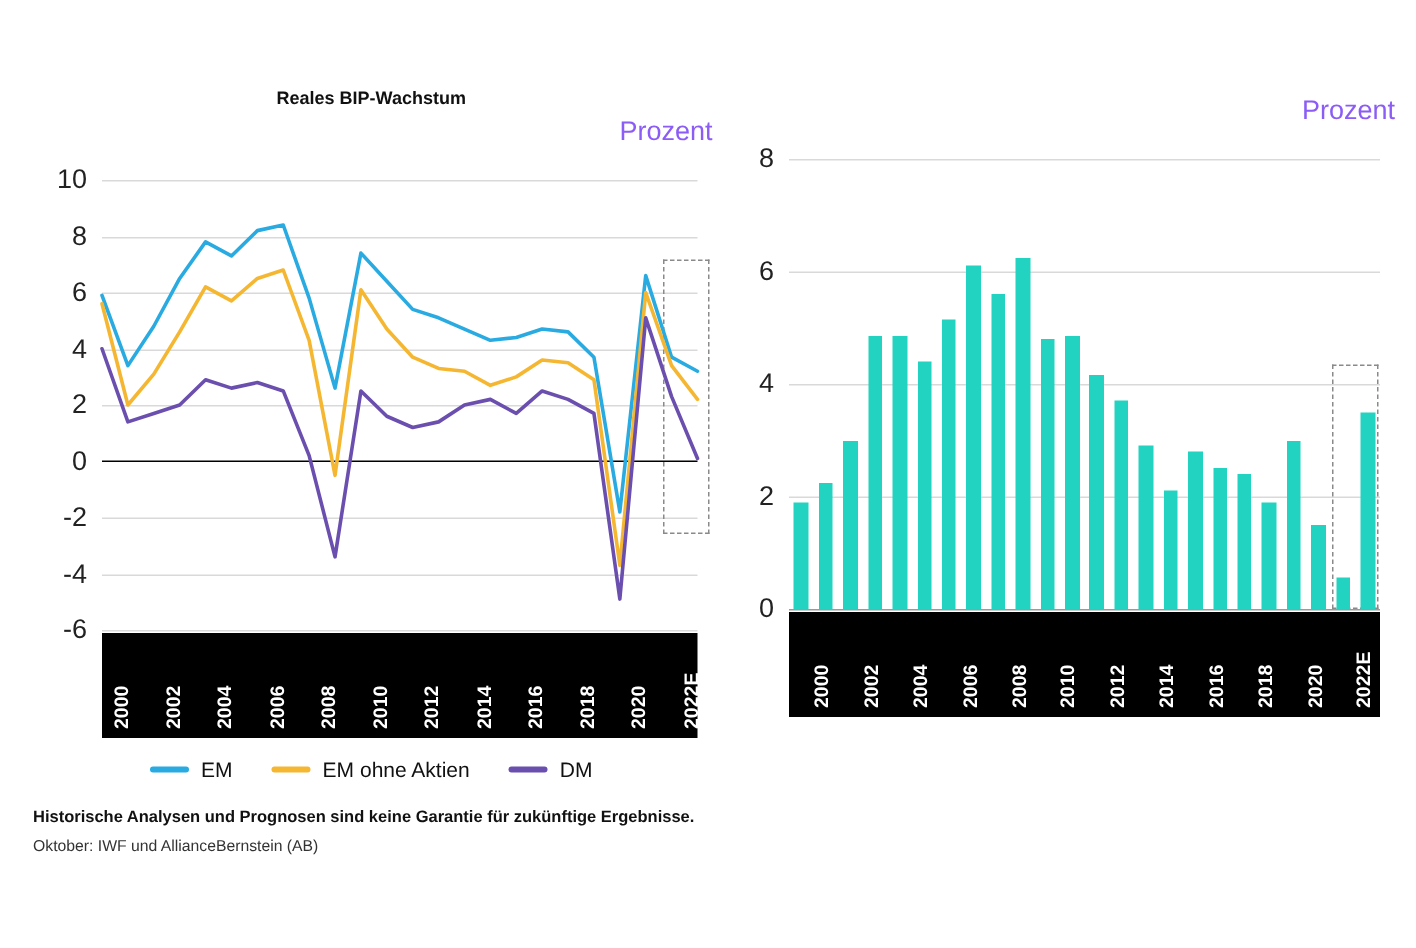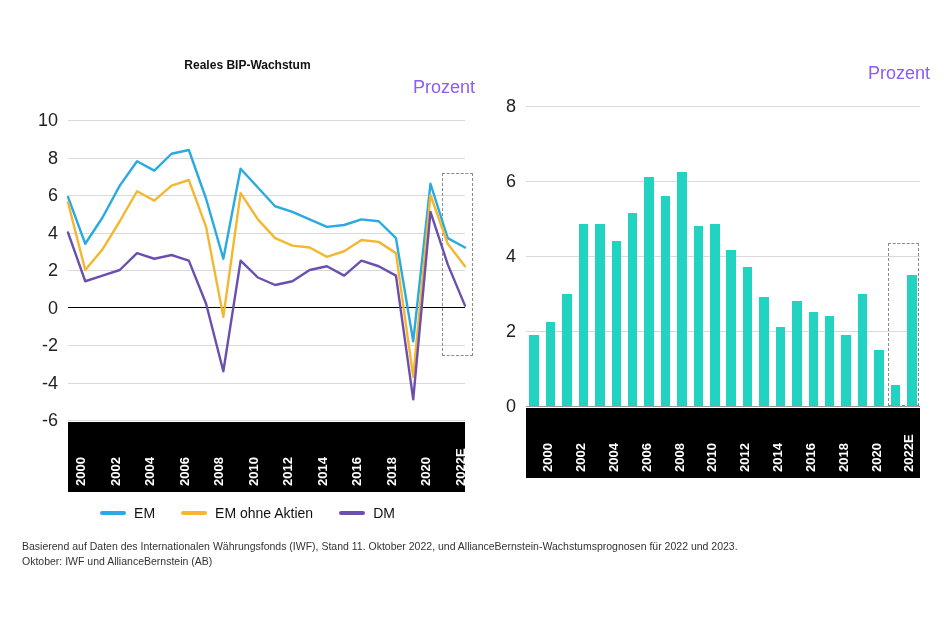--- a/index.html
+++ b/index.html
@@ -252,17 +252,17 @@
         <span class="legend-swatch" style="background: rgb(245, 183, 49);"></span>
         <span>EM ohne Aktien</span>
       </div>
       <div class="legend-item">
         <span class="legend-swatch" style="background: rgb(107, 79, 175);"></span>
         <span>DM</span>
       </div>
     </div>
 
   <div class="footnotes">
-    <div class="fn">Basierend auf Daten des Internationalen Währungsfonds (IWF), Stand 11. Oktober 2022, und AllianceBernstein-Wachstumsprognosen für 2022 und 2023.</div>
+    <div class="fn-bold">Historische Analysen und Prognosen sind keine Garantie für zukünftige Ergebnisse.</div>
     <div class="fn">Oktober: IWF und AllianceBernstein (AB)</div>
   </div>
 
 </div>
 
 </body></html>

